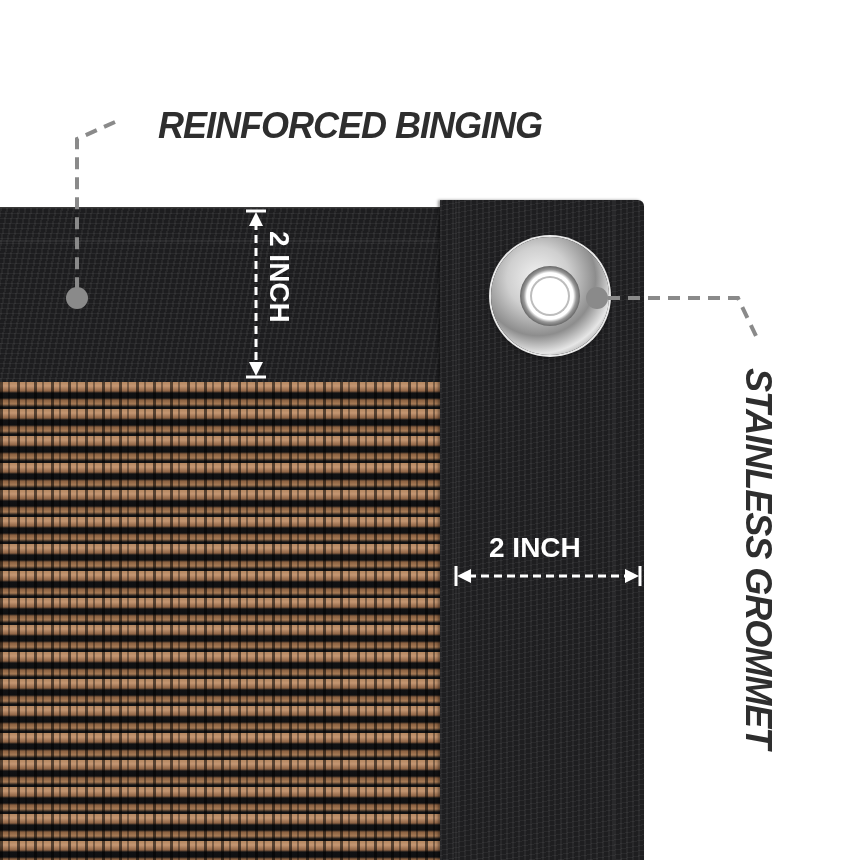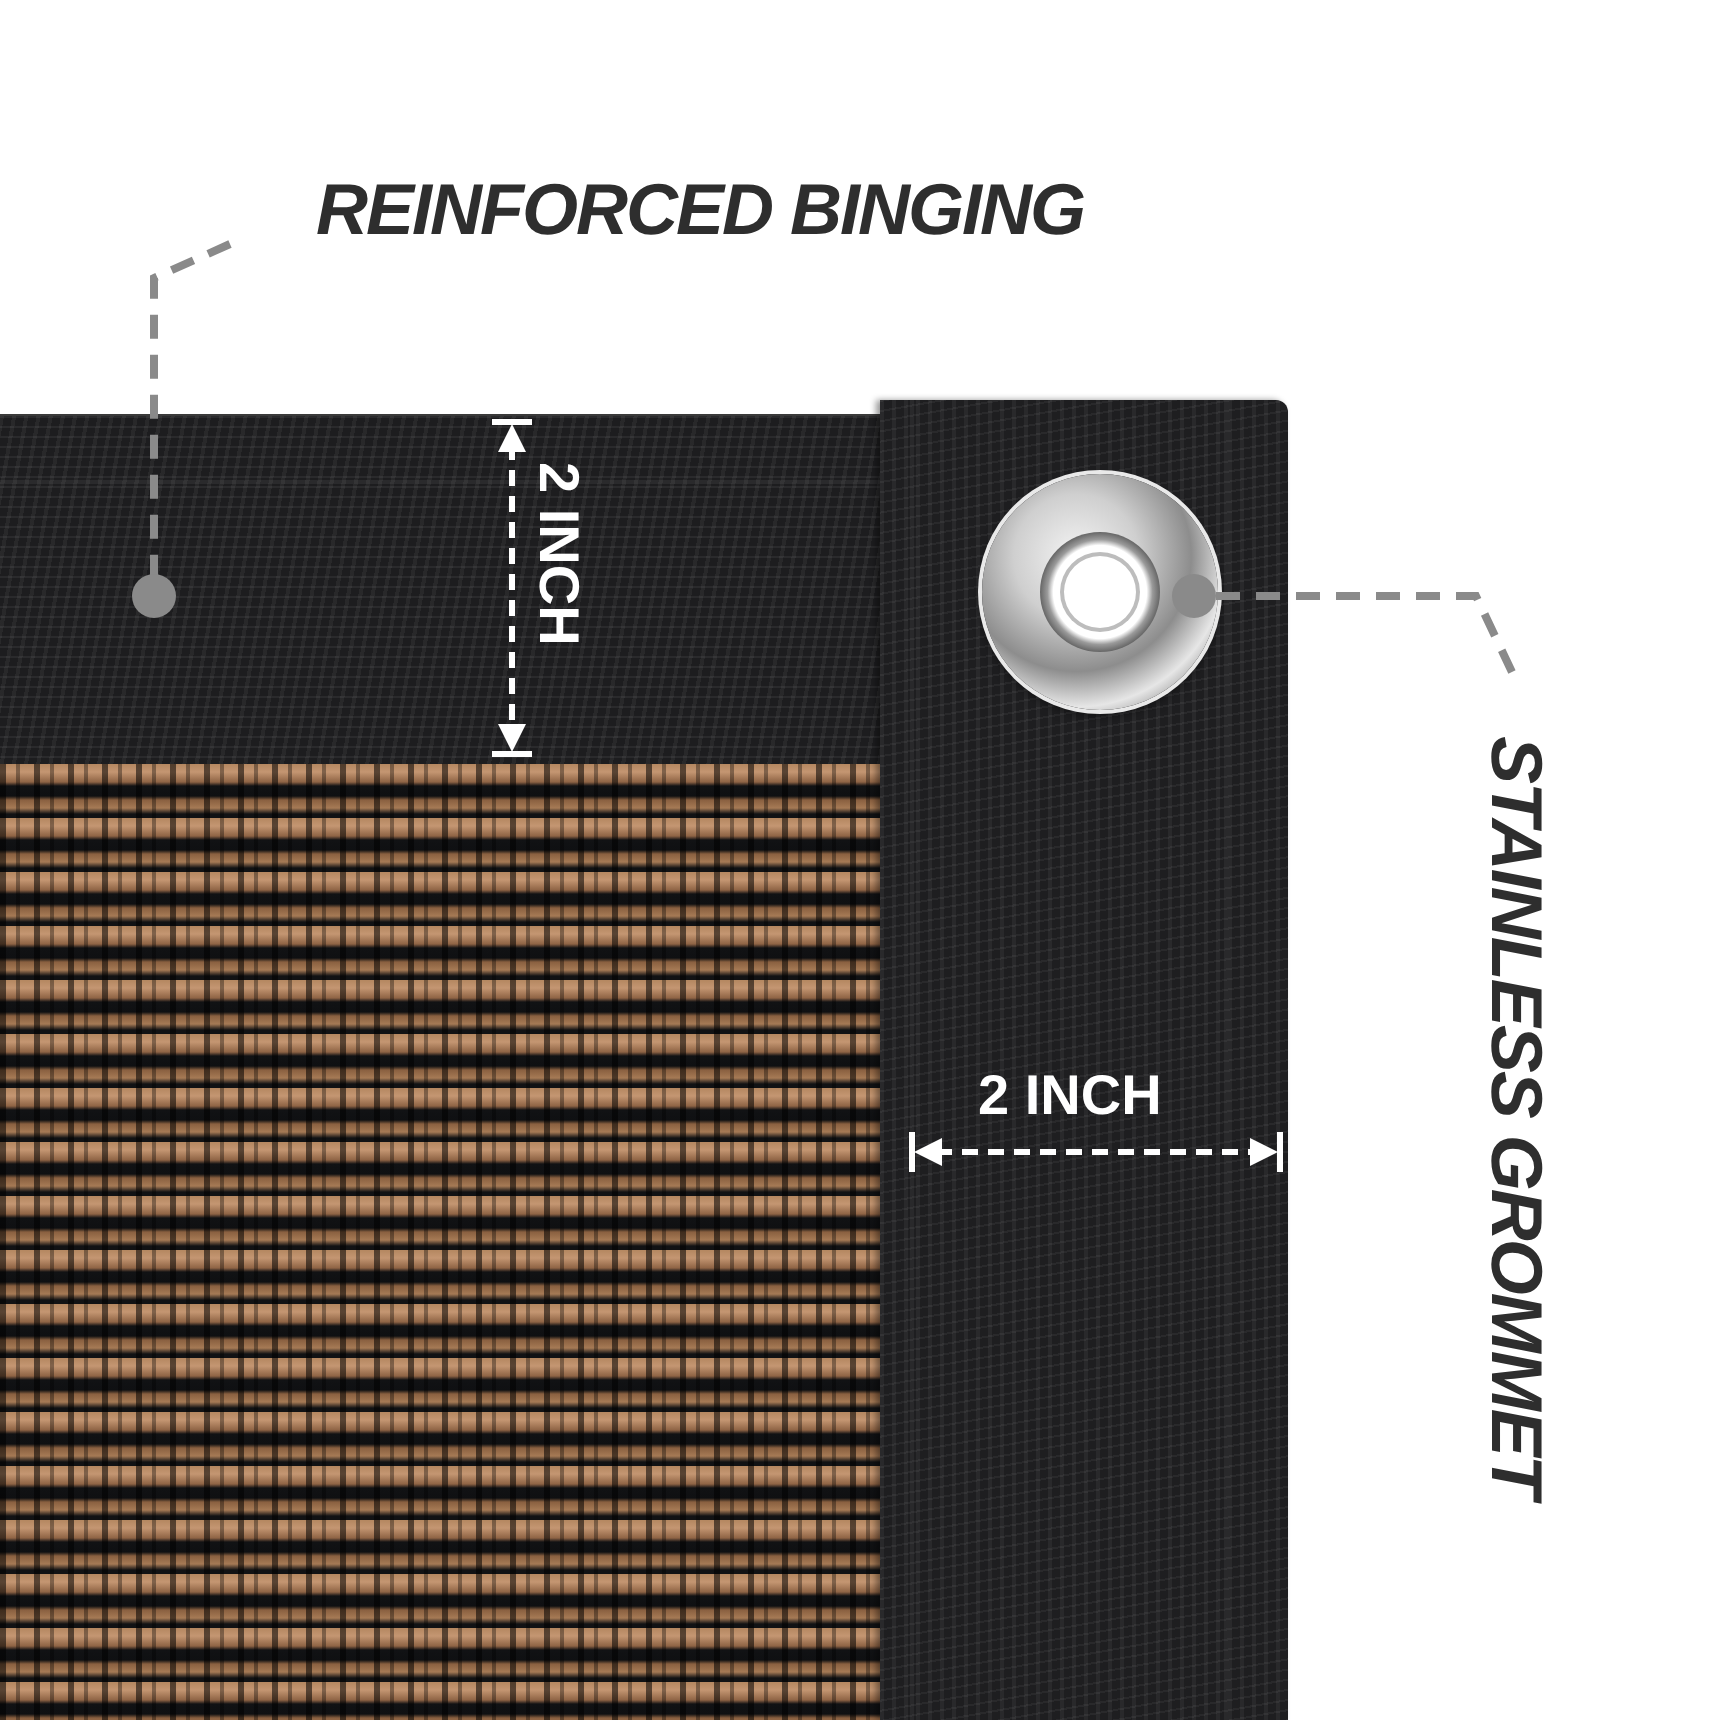--- a/index.html
+++ b/index.html
@@ -62,21 +62,21 @@
   }
 
   
   .dot { width:22px; height:22px; border-radius:50%; background:#8a8a8a; }
 
   
   .label-main {
     font-family:"Liberation Sans", sans-serif; font-weight:700; font-style:italic;
     color:#2e2e2e; letter-spacing:-1px;
   }
-  .label-reinforced { left:158px; top:84px; font-size:36px; white-space:nowrap; }
+  .label-reinforced { left:158px; top:105px; font-size:36px; white-space:nowrap; }
   .label-grommet {
     left:741px; top:368px; font-size:36px; white-space:nowrap;
     transform-origin:0 0; transform: translate(38px,0) rotate(90deg);
   }
 
   .dim-text { color:#ffffff; font-weight:700; font-size:28px; white-space:nowrap; font-family:"Liberation Sans", sans-serif; }
   .dim-vert-text { left:255px; top:231px; transform-origin:0 0; transform: translate(40px,0) rotate(90deg); }
   .dim-horiz-text { left:489px; top:532px; }
 </style>
 </head>

